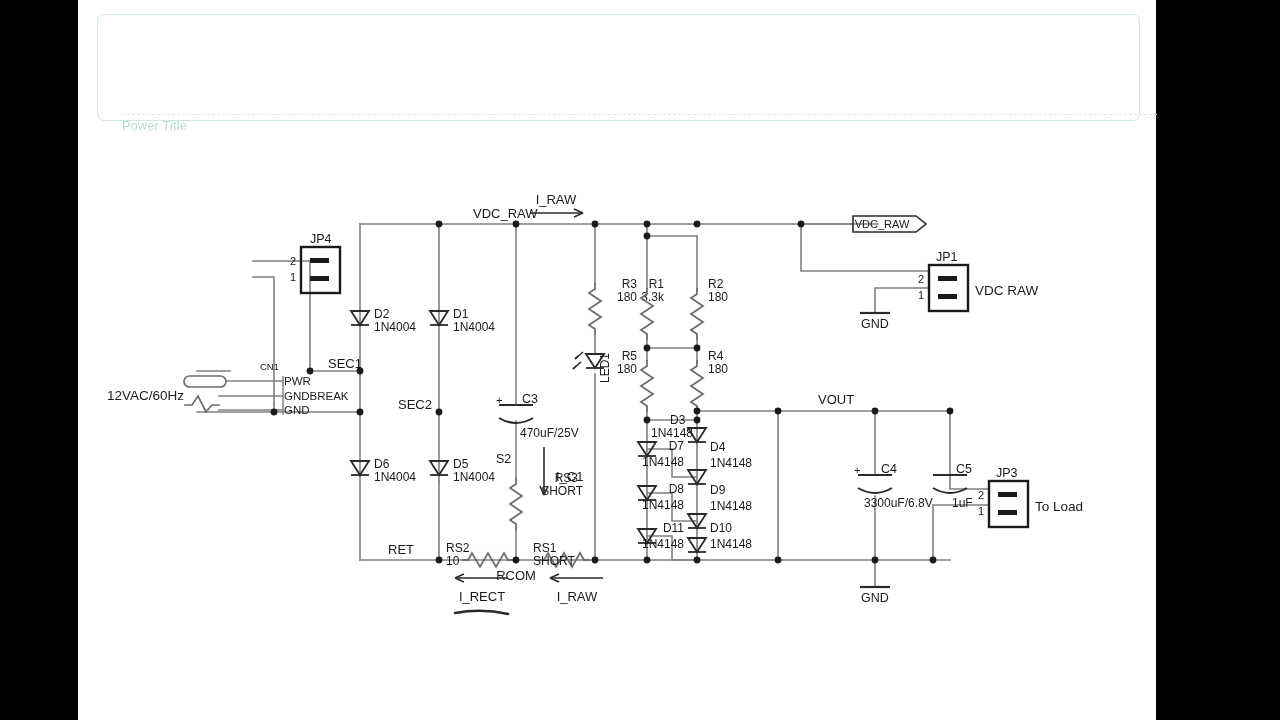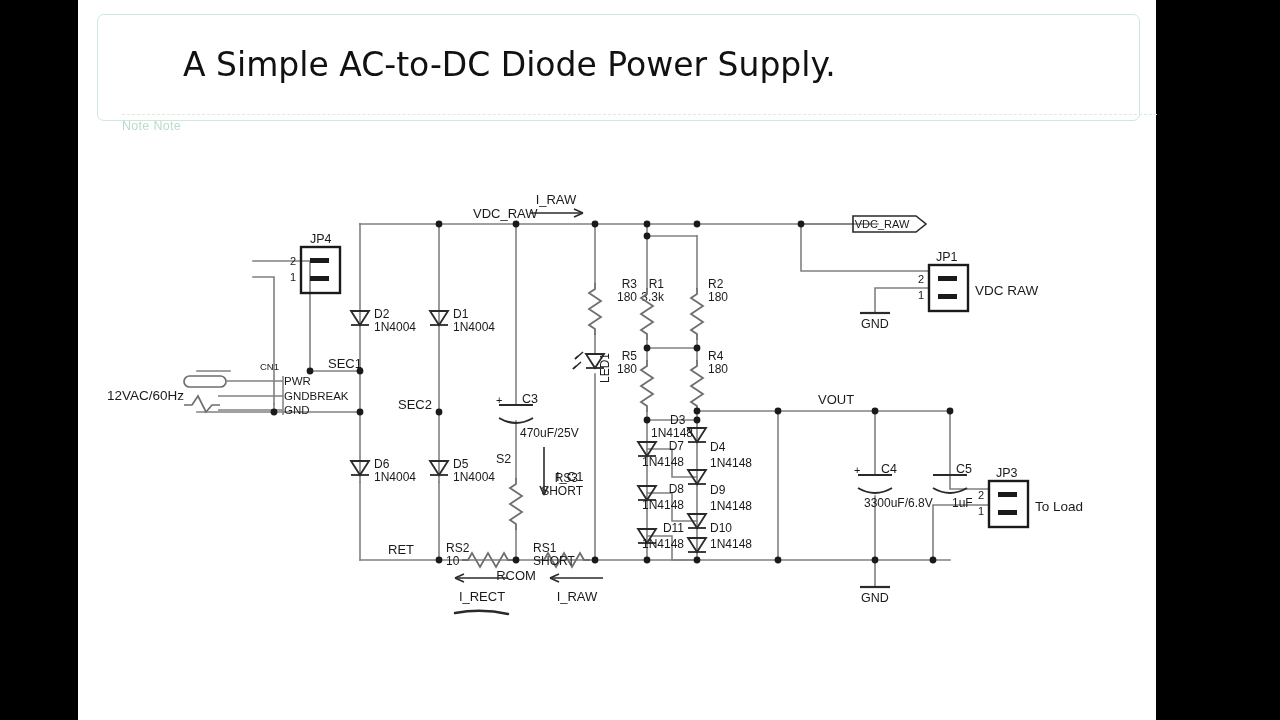--- a/index.html
+++ b/index.html
@@ -20,24 +20,23 @@
 </style>
 </head>
 <body>
 
 <div id="screen">
 
   <div id="page">
 
     <div id="note-title-box">
       <div id="note-dash"></div>
-      <div id="note-title-label">Note Note</div>
+      <div id="note-title-label">Power Title</div>
     </div>
 
-    <div id="title-hand">A Simple AC-to-DC Diode Power Supply.</div>
 
     <svg id="schematic" width="1078" height="720" viewBox="0 0 1078 720">
       <defs>
         <g id="res-v">
           <path d="M0,0 L0,6 L-6,10 L6,18 L-6,26 L6,34 L-6,42 L0,46 L0,52" fill="none" stroke="#6e6e6e" stroke-width="1.8"></path>
         </g>
         <g id="res-h">
           <path d="M0,0 L6,0 L10,-7 L18,7 L26,-7 L34,7 L42,-7 L46,0 L52,0" fill="none" stroke="#6e6e6e" stroke-width="1.8"></path>
         </g>
         <g id="diode-v">

